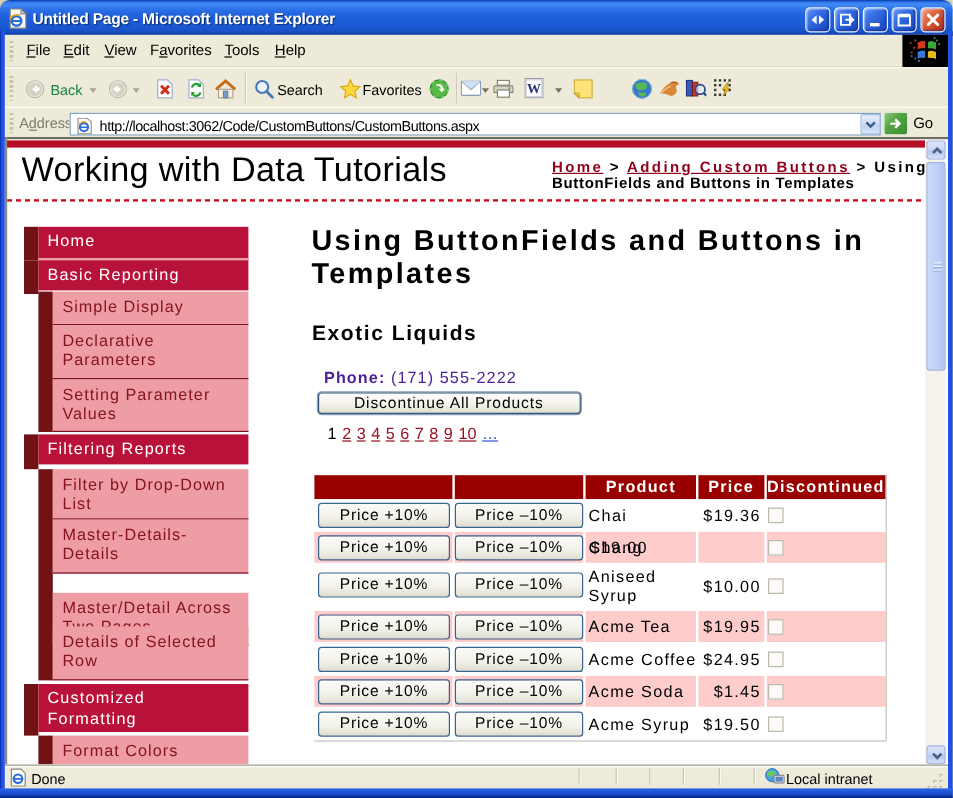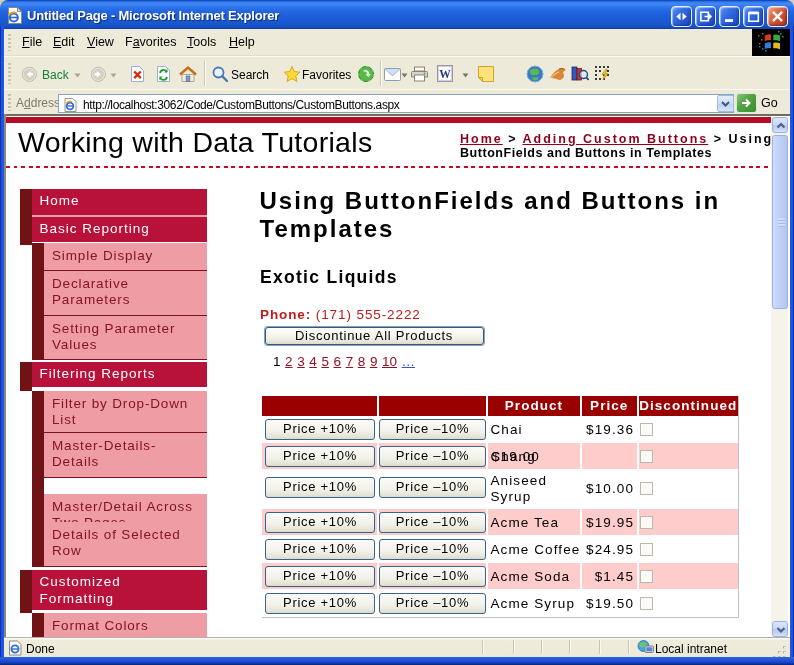--- a/index.html
+++ b/index.html
@@ -45,21 +45,21 @@
 
 .mtab{left:15px;width:11.5px;background:#701216;}
 .mbar{left:26.5px;width:175.5px;background:#b9123a;color:#fff;font-size:13.5px;letter-spacing:1px;line-height:16.5px;box-sizing:border-box;}
 .mbar .pad{padding:4px 0 0 8px;}
 .mstrip{left:27px;width:12px;background:#701216;}
 .msub{left:39px;width:163px;background:#ee9da4;color:#861425;font-size:13.5px;letter-spacing:.85px;line-height:16px;border-bottom:1.5px solid #7c1020;box-sizing:border-box;}
 .msub .pad{padding:5px 0 0 8px;}
 
 #h1{left:254.5px;top:72px;font-size:24px;font-weight:bold;line-height:27.5px;color:#000;letter-spacing:2px;}
 #h2{left:255px;top:152px;font-size:17.5px;font-weight:bold;color:#000;letter-spacing:1.3px;}
-#phone{left:255px;top:192px;font-size:13.5px;color:#b91c1c;letter-spacing:.9px;}
+#phone{left:265px;top:192px;font-size:13.5px;color:#4c1d95;letter-spacing:.9px;}
 #bigbtn{left:259.5px;top:211.5px;width:219px;height:18px;border-radius:3px;border:1px solid #35567d;box-sizing:border-box;background:linear-gradient(180deg,#fefefc 0%,#f4f3ea 55%,#e8e6d8 85%,#dddaca 100%);box-shadow:0 0 0 1px #8aa0b8;font-size:13px;letter-spacing:.75px;text-align:center;line-height:16px;color:#000;}
 #pager{left:268px;top:238.5px;font-size:13.5px;color:#000;white-space:nowrap;}
 #pager a{color:#991022;margin-left:4.6px;text-decoration:underline;}
 #pager a.blue{color:#3355cc;}
 
 #tbl{left:257px;top:281px;width:481px;height:221px;}
 .hcell{top:0;height:19.5px;background:#990000;color:#fff;font-weight:bold;font-size:13.5px;letter-spacing:1.05px;text-align:center;line-height:20px;}
 .cell{font-size:13.5px;color:#000;letter-spacing:1.1px;line-height:16px;}
 .pinkrow{background:#ffcccc;}
 .rowbtn{border-radius:3px;border:1.3px solid #39648f;box-sizing:border-box;background:linear-gradient(180deg,#fbfbf8 0%,#f2f1e9 60%,#e5e3d6 90%,#dcd9c8 100%);font-size:13px;letter-spacing:.7px;text-align:center;color:#000;line-height:17px;height:20.5px;}

